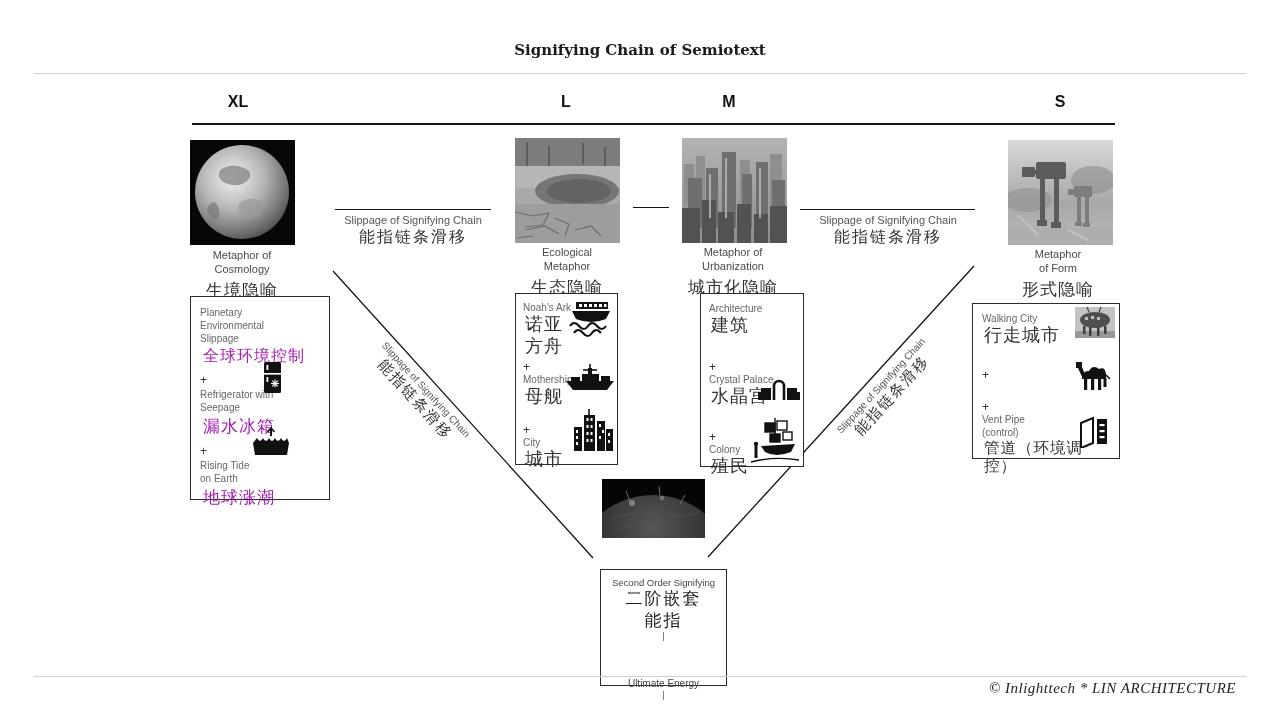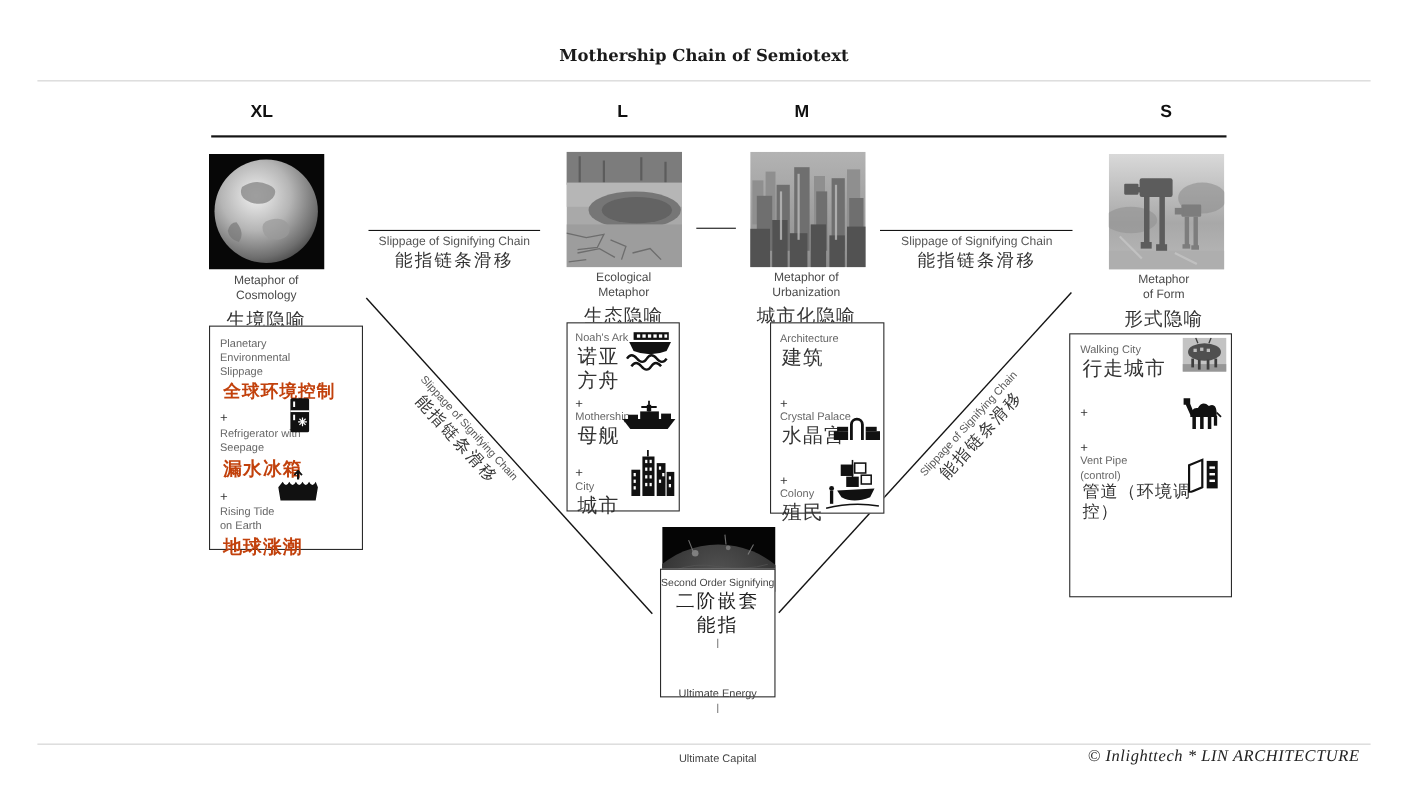--- a/index.html
+++ b/index.html
@@ -11,21 +11,21 @@
   .col-header{position:absolute;top:93px;transform:translateX(-50%);
               font-weight:bold;font-size:16px;color:#101010;text-align:center;}
   .scale-line{position:absolute;top:123px;left:192px;width:923px;border-top:2px solid #141414;height:0;}
   .photo{position:absolute;display:block;}
   .caption{position:absolute;transform:translateX(-50%);text-align:center;white-space:nowrap;}
   .cap-en{font-size:11px;line-height:1.25;color:#4a4a4a;}
   .cap-zh{font-size:17px;color:#333;margin-top:2px;letter-spacing:1px;}
   .box{position:absolute;border:1.5px solid #2b2b2b;background:#fff;box-sizing:border-box;}
   .box-inner{padding:9px 9px;position:relative;height:100%;box-sizing:border-box;}
   .en-s{font-size:10px;line-height:1.3;color:#666;}
-  .zh-m{font-size:16px;color:#c2410c;margin-top:1px;padding-left:3px;letter-spacing:1px;white-space:nowrap;font-weight:bold;}
+  .zh-m{font-size:16px;color:#a21caf;margin-top:1px;padding-left:3px;letter-spacing:1px;white-space:nowrap;}
   .zh-l{font-size:18px;color:#333;line-height:1.2;padding-left:2px;letter-spacing:1px;}
   .plus{font-size:12px;color:#333;margin:7px 0 2px 0;line-height:1;}
   .slip-line{position:absolute;border-top:1.5px solid #141414;height:0;}
   .slip-en{position:absolute;transform:translateX(-50%);font-size:11px;color:#555;white-space:nowrap;}
   .slip-zh{position:absolute;transform:translateX(-50%);font-size:16px;color:#333;white-space:nowrap;letter-spacing:2px;}
   .overlay{position:absolute;left:0;top:0;width:1280px;height:714px;pointer-events:none;}
   .rot-label{position:absolute;width:220px;text-align:center;}
   .rot-en{font-size:10px;color:#555;white-space:nowrap;}
   .rot-zh{font-size:15px;color:#333;white-space:nowrap;letter-spacing:2px;}
   .icon{position:absolute;}
@@ -35,21 +35,21 @@
   .cb-sep{font-size:9px;color:#555;line-height:1.1;}
   .cb-sub{font-size:10px;color:#444;line-height:1.4;margin-top:35px;}
   .footer-text{position:absolute;right:44px;top:680px;font-family:"Liberation Serif",serif;
                font-style:italic;font-size:15px;color:#222;letter-spacing:.5px;}
 </style>
 </head>
 <body>
 
 <div class="page">
 
-  <div class="title">Mothership Chain of Semiotext</div>
+  <div class="title">Signifying Chain of Semiotext</div>
   <div class="hairline" style="top:73px;"></div>
 
   <div class="col-header" style="left:238px;">XL</div>
   <div class="col-header" style="left:566px;">L</div>
   <div class="col-header" style="left:729px;">M</div>
   <div class="col-header" style="left:1060px;">S</div>
   <div class="scale-line"></div>
 
   <svg class="overlay">
     <line x1="333" y1="271" x2="593" y2="558" stroke="#141414" stroke-width="1.3"></line>
@@ -358,21 +358,21 @@
         <line x1="10" y1="75" x2="30" y2="95"></line>
         <line x1="60" y1="90" x2="80" y2="100"></line>
       </g>
   </svg>
   <div class="caption" style="left:1058px;top:248px;">
     <div class="cap-en">Metaphor</div>
     <div class="cap-en">of Form</div>
     <div class="cap-zh">形式隐喻</div>
   </div>
 
-  <div class="box" style="left:972px;top:303px;width:148px;height:240px;">
+  <div class="box" style="left:972px;top:303px;width:148px;height:156px;">
     <div class="box-inner" style="padding:8px 9px;">
       <div>
         <div class="en-s">Walking City</div>
         <div class="zh-l">行走城市</div>
       </div>
       <div class="plus" style="margin:22px 0 0 0;">+</div>
       <div class="plus" style="margin:20px 0 0 0;">+</div>
       <div>
         <div class="en-s">Vent Pipe</div>
         <div class="en-s">(control)</div>
@@ -439,21 +439,21 @@
         <line x1="58" y1="16" x2="57" y2="7"></line>
         <line x1="78" y1="25" x2="83" y2="16"></line>
     </g>
     <circle cx="30" cy="24" r="3" fill="#9a9a9a" opacity=".7"></circle>
     <circle cx="60" cy="19" r="2.2" fill="#8b8b8b" opacity=".7"></circle>
     <g stroke="#555" stroke-width=".8" opacity=".8" fill="none">
       <path d="M10 40 q20 -8 40 -4 q26 4 46 -2"></path>
         <path d="M18 50 q24 -6 48 0"></path>
     </g>
   </svg>
-  <div class="center-box" style="left:600px;top:517px;width:105px;height:117px;">
+  <div class="center-box" style="left:600px;top:569px;width:127px;height:117px;">
     <div class="cb-en">Second Order Signifying</div>
     <div class="cb-zh">二阶嵌套</div>
     <div class="cb-zh">能指</div>
     <div class="cb-sep">|</div>
     <div class="cb-sub">Ultimate Energy</div>
     <div class="cb-sep">|</div>
     <div class="cb-sub">Ultimate Capital</div>
   </div>
 
   <div class="hairline" style="top:676px;"></div>

